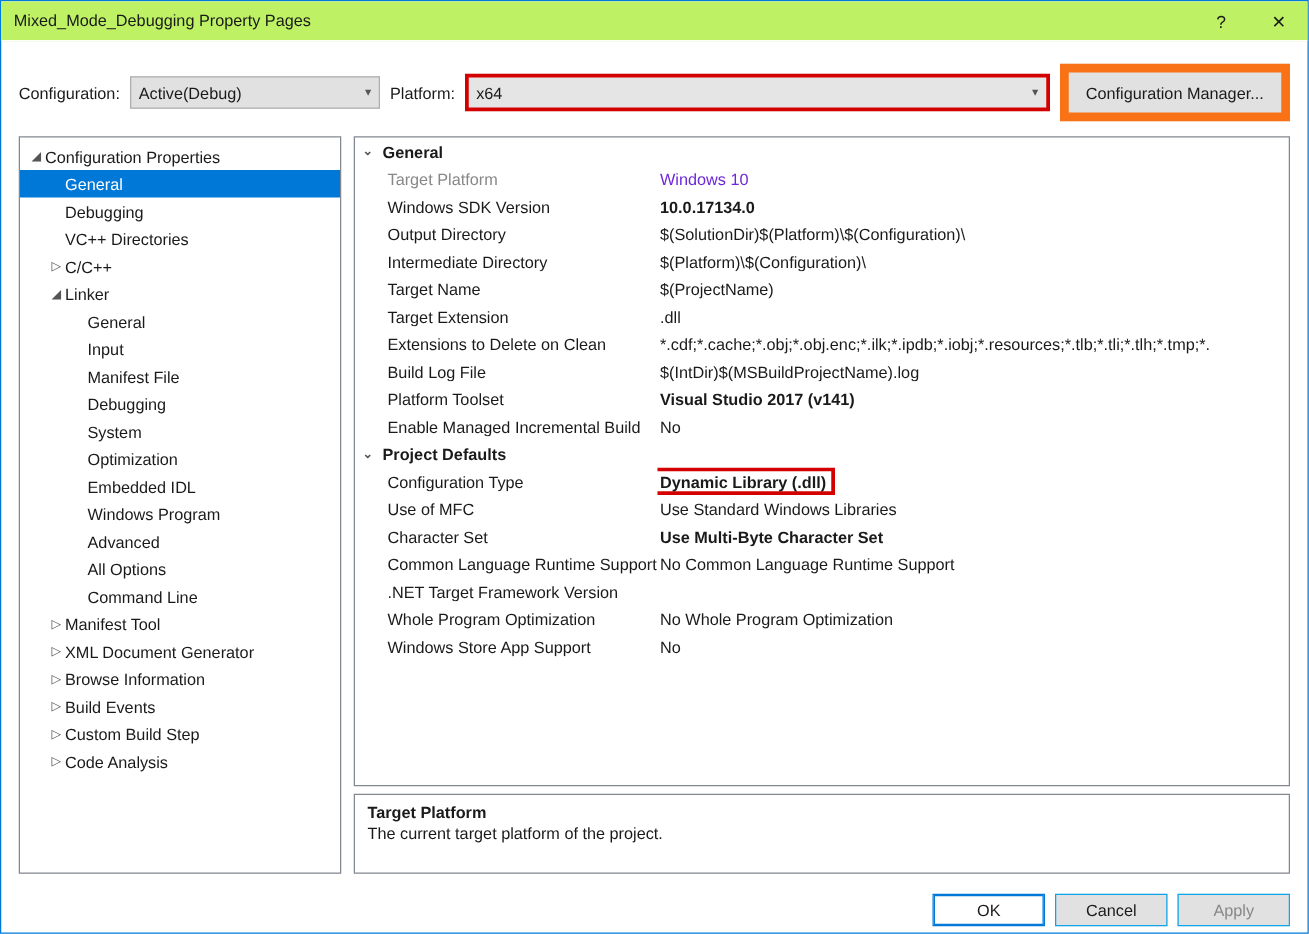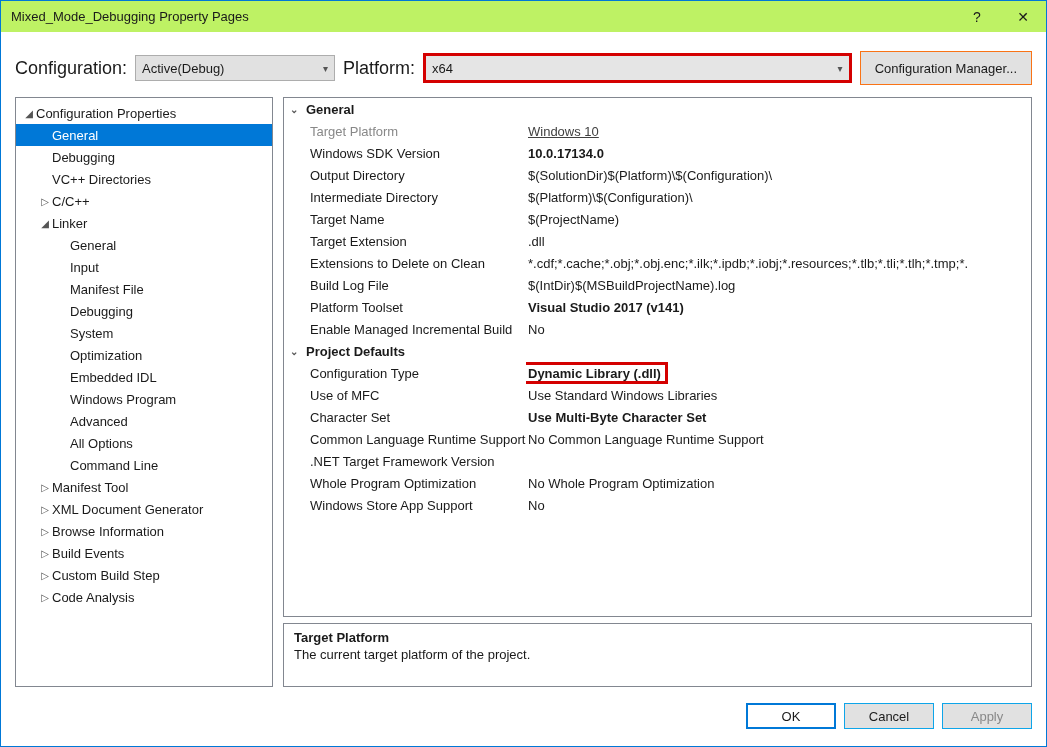--- a/index.html
+++ b/index.html
@@ -26,39 +26,39 @@
   width: 46px; height: 32px;
   display: flex; align-items: center; justify-content: center;
   font-size: 14px;
 }
 .topbar {
   display: flex;
   align-items: center;
   padding: 18px 14px 12px 14px;
   gap: 8px;
 }
-.topbar label { font-size: 18px; }
+.topbar label { font-size: 13px; }
 .combo {
   height: 26px;
   border: 1px solid #adadad;
   background: #e1e1e1;
   display: flex;
   align-items: center;
   padding: 0 6px;
   position: relative;
 }
 .combo .chev {
   position: absolute; right: 6px; top: 50%; transform: translateY(-50%);
   font-size: 10px; color: #555;
 }
 .combo-config { width: 200px; }
 .combo-platform { flex: 1; border: 3px solid #d40000; background: #e5e5e5; height: 30px; }
 .btn-cfgmgr {
   height: 26px;
-  border: 1px solid #f97316;
+  border: 7px solid #f97316;
   background: #e1e1e1;
   padding: 16px 14px;
   display: flex; align-items: center;
 }
 .main {
   display: flex;
   padding: 0 14px 10px 14px;
   gap: 10px;
   height: 600px;
 }
@@ -121,21 +121,21 @@
   white-space: nowrap;
   overflow: hidden;
 }
 .grid-label.dim { color: #888; }
 .grid-value {
   flex: 1;
   white-space: nowrap;
   overflow: hidden;
   padding-left: 2px;
 }
-.grid-value.dim { color: #404040; text-decoration: underline; }
+.grid-value.dim { color: #6d28d9; }
 .grid-value.bold { font-weight: 600; }
 .highlight-box {
   border: 3px solid #d40000;
   display: inline-block;
   padding: 0 4px;
   margin-left: -7px;
   height: 22px;
   line-height: 18px;
 }
 .desc-box {

